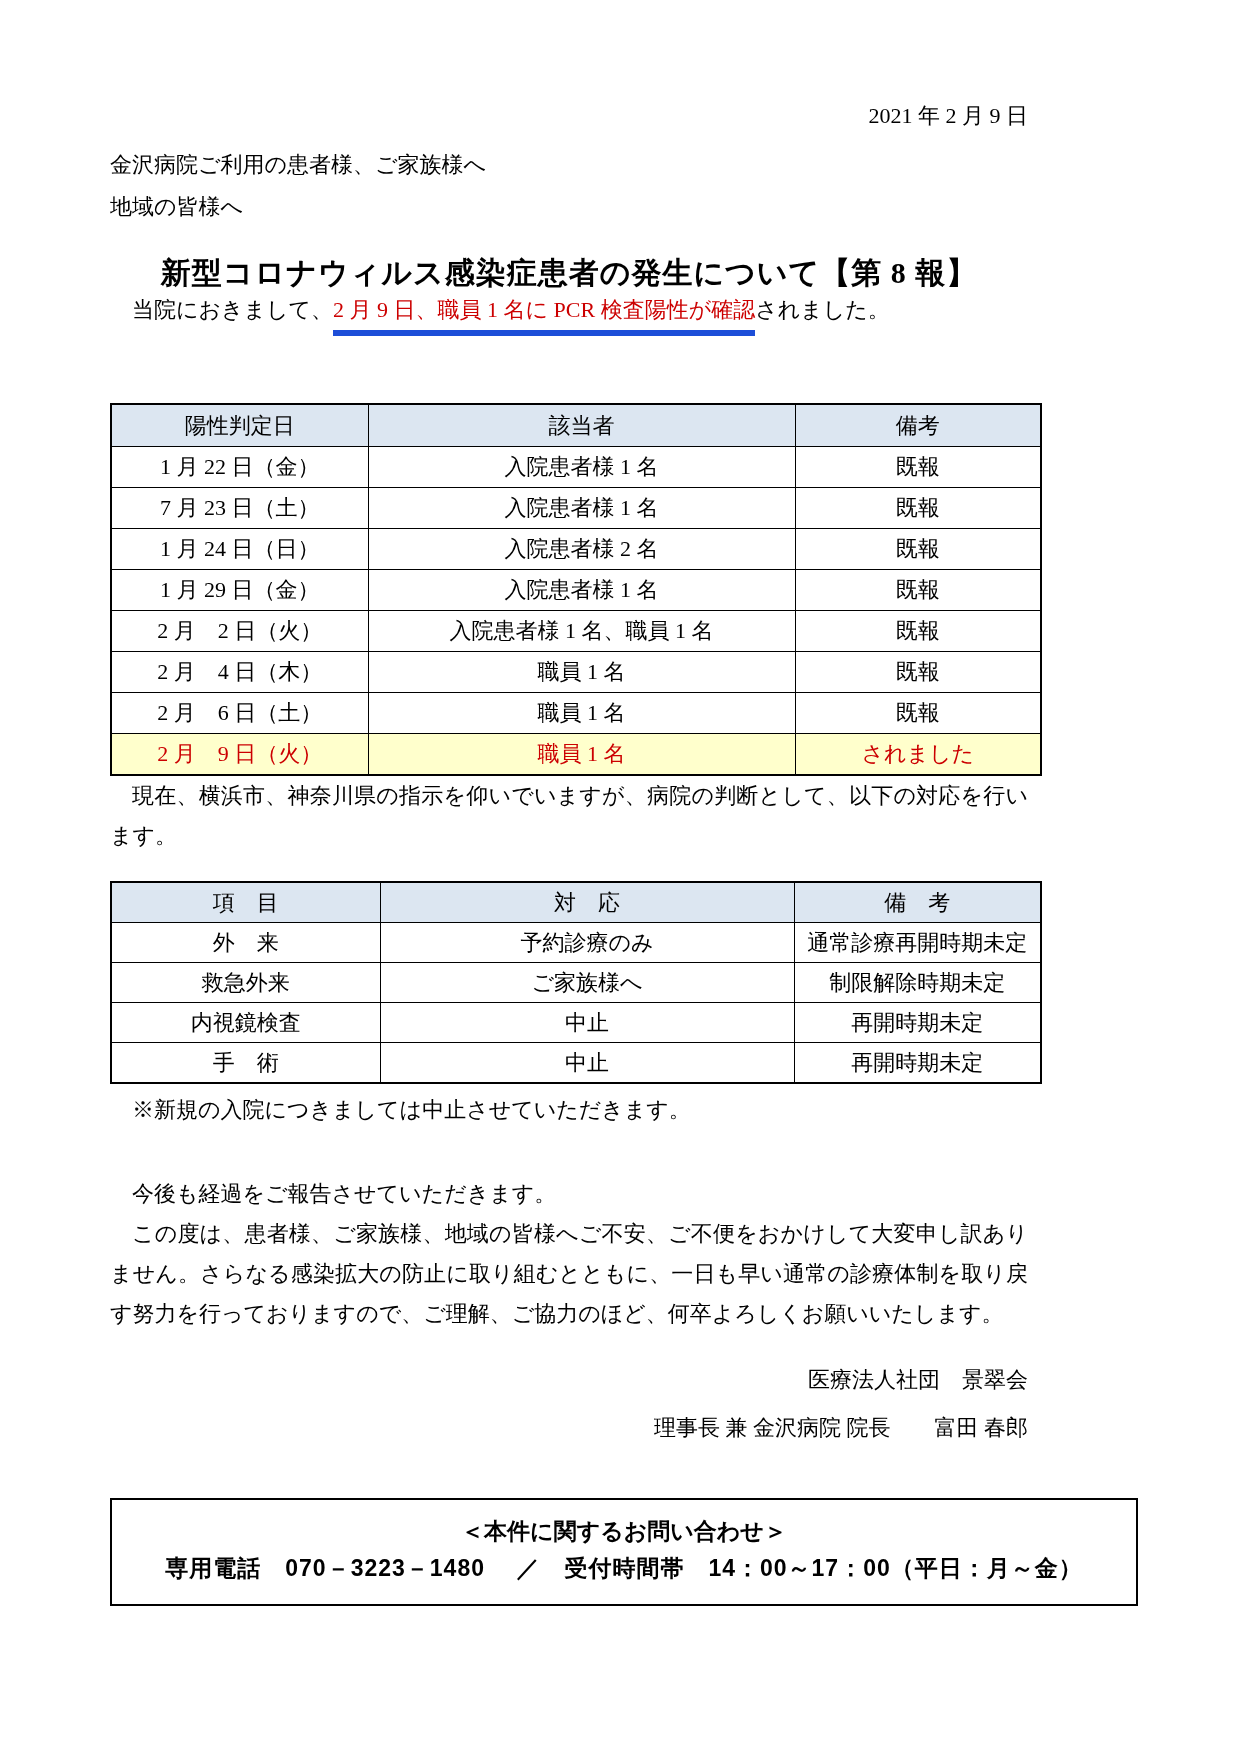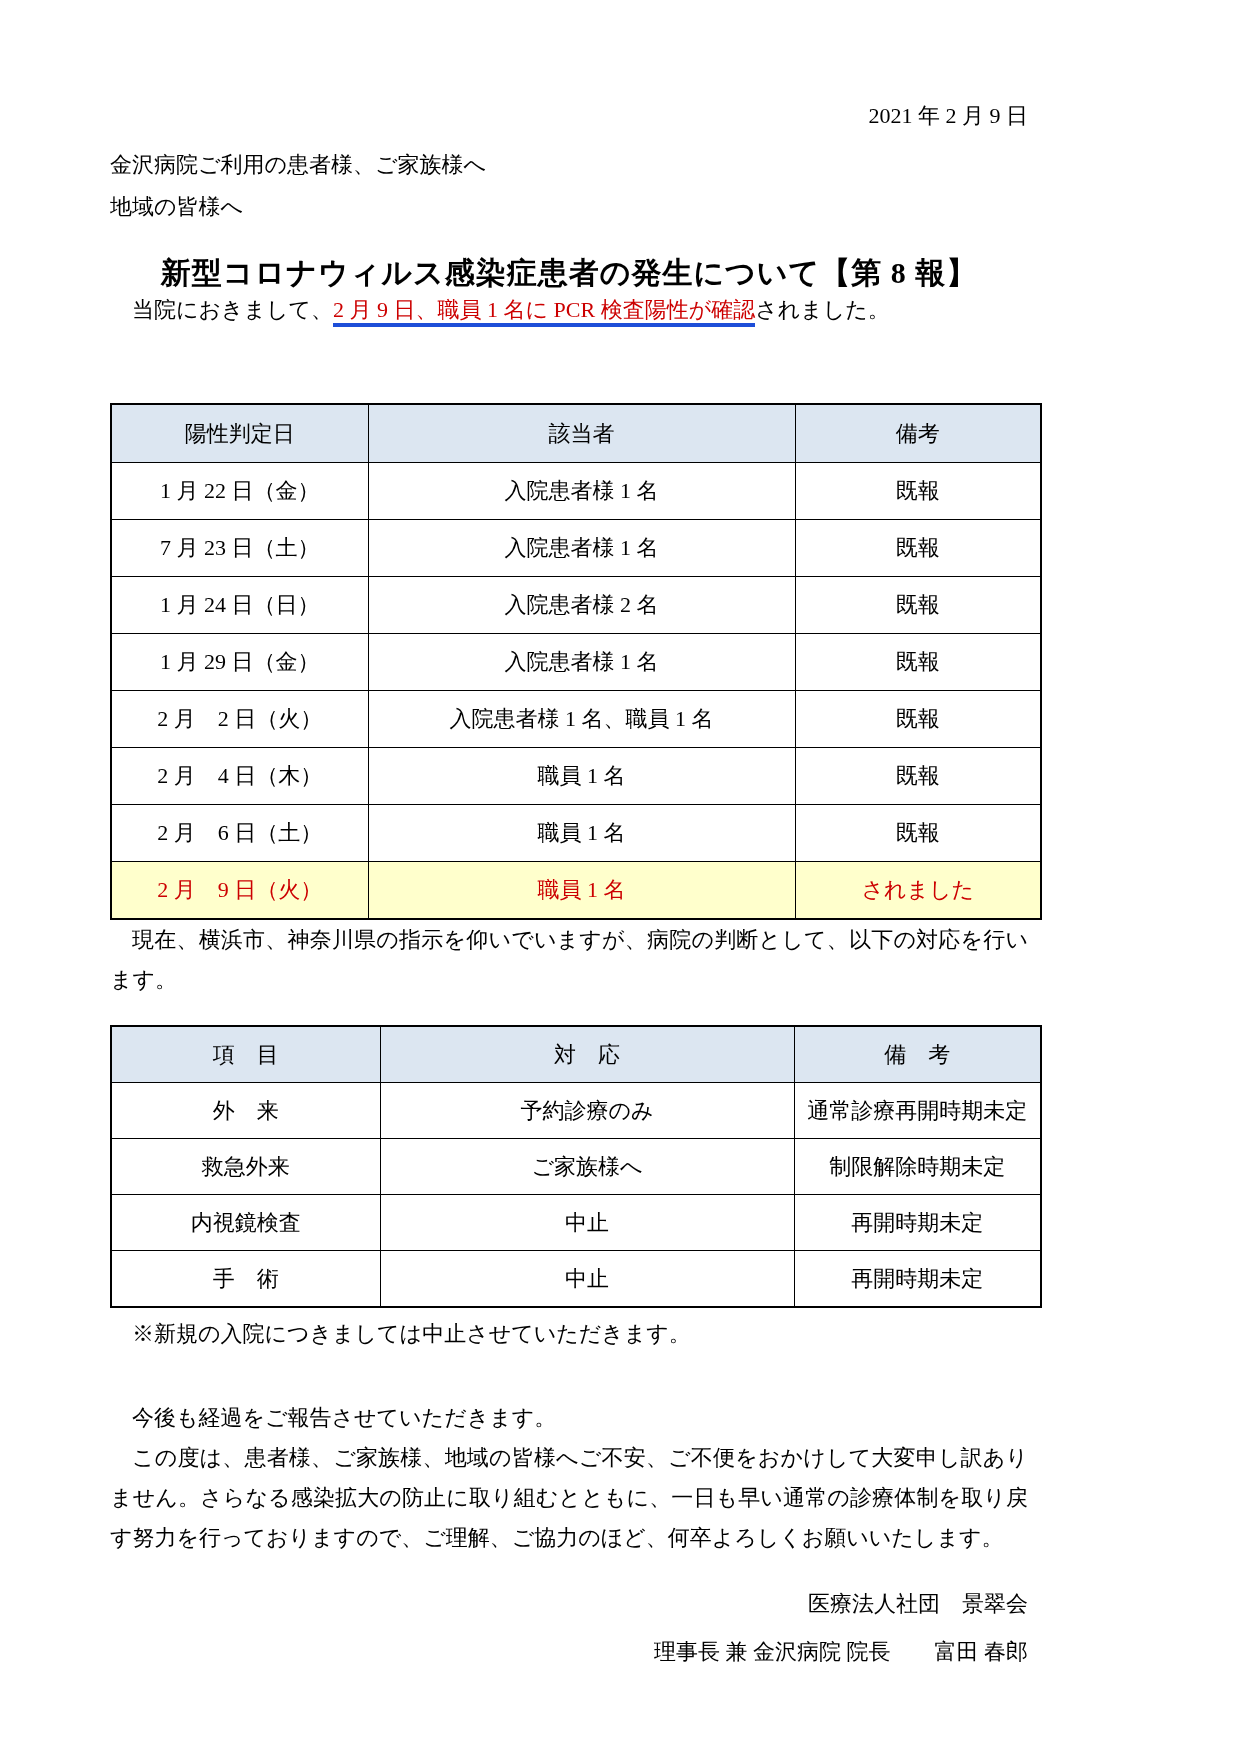--- a/index.html
+++ b/index.html
@@ -41,34 +41,34 @@
   }
   p.para {
     margin: 0;
     text-indent: 1em;
     line-height: 40px;
     text-align: justify;
   }
   .intro-para { margin-top: 70px; }
   .highlight-red {
     color: #cc0000;
-    border-bottom: 4px solid #1d4ed8;
-    padding-bottom: 1px;
+    border-bottom: 6px solid #1d4ed8;
+    padding-bottom: 8px;
   }
   table.tbl {
     border-collapse: collapse;
     table-layout: fixed;
     width: 930px;
     border: 2.5px solid #000000;
   }
   table.tbl th, table.tbl td {
     border: 1.5px solid #000000;
     text-align: center;
     vertical-align: middle;
-    padding: 8px;
+    padding: 0;
     font-weight: 400;
     overflow: hidden;
     white-space: nowrap;
   }
   table.tbl th {
     background: #dce6f1;
   }
   .tbl-cases { margin-top: 73px; }
   .tbl-cases th { height: 41px; }
   .tbl-cases td { height: 40px; }
@@ -228,14 +228,18 @@
   <div class="closing-block">
     <p class="para">今後も経過をご報告させていただきます。</p>
     <p class="para">この度は、患者様、ご家族様、地域の皆様へご不安、ご不便をおかけして大変申し訳ありません。さらなる感染拡大の防止に取り組むとともに、一日も早い通常の診療体制を取り戻す努力を行っておりますので、ご理解、ご協力のほど、何卒よろしくお願いいたします。</p>
   </div>
 
   <div class="sig-block">
     <div class="sig">医療法人社団　景翠会</div>
     <div class="sig">理事長 兼 金沢病院 院長　　富田 春郎</div>
   </div>
 
+  <div class="contact-box">
+    <div class="contact-title">＜本件に関するお問い合わせ＞</div>
+    <div class="contact-line">専用電話　070－3223－1480　 ／　受付時間帯　14：00～17：00（平日：月～金）</div>
+  </div>
 
 </div>
 
 </body></html>

